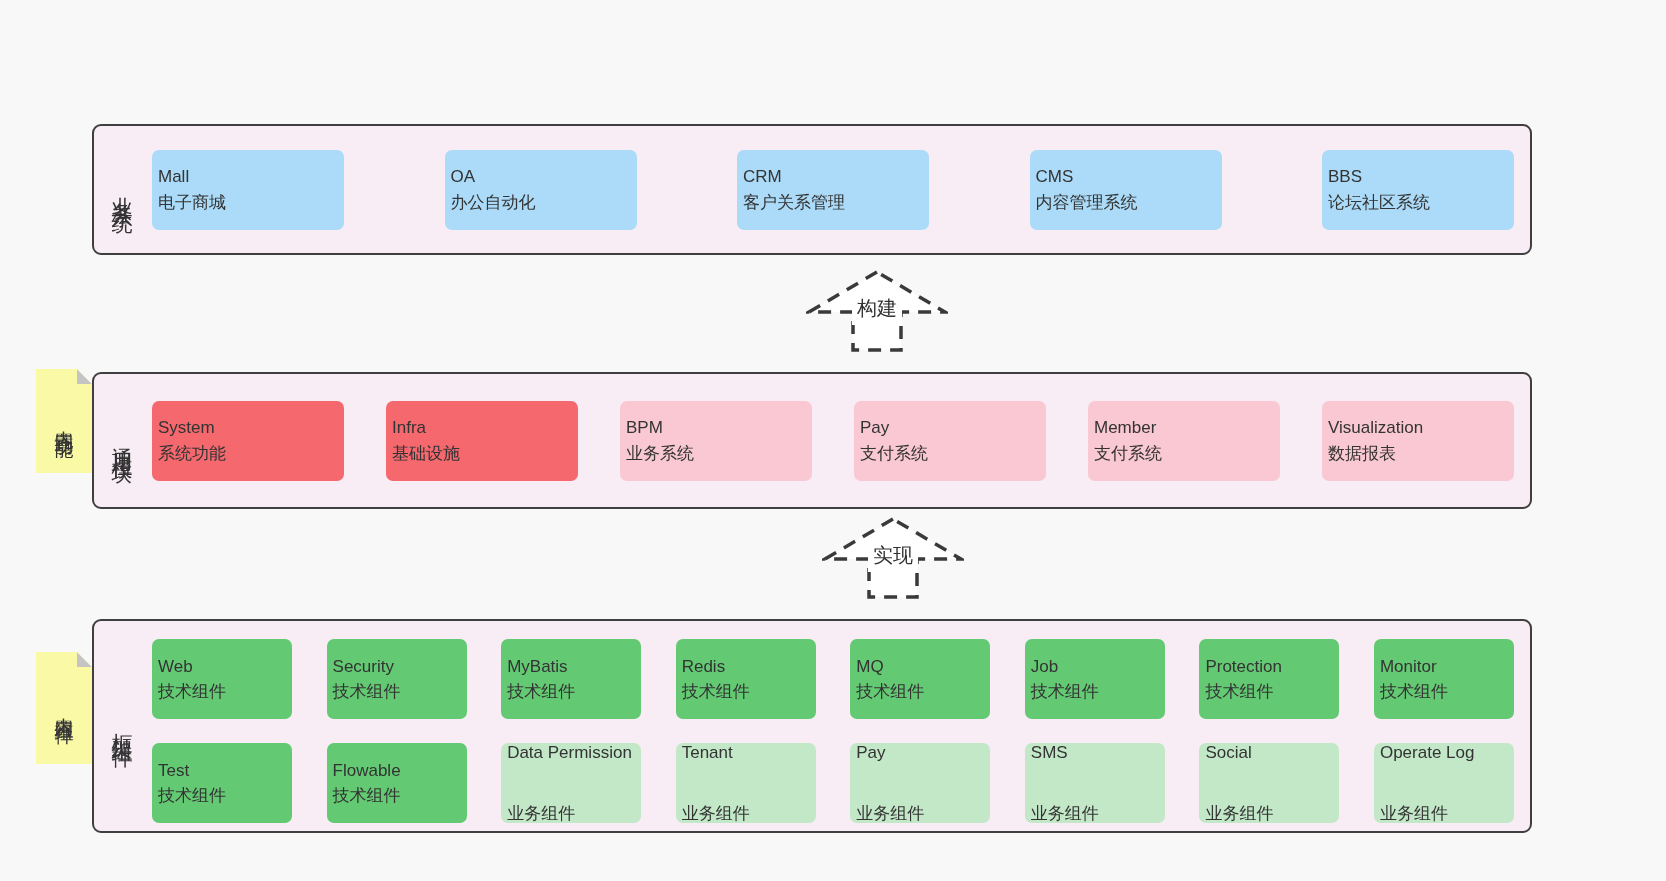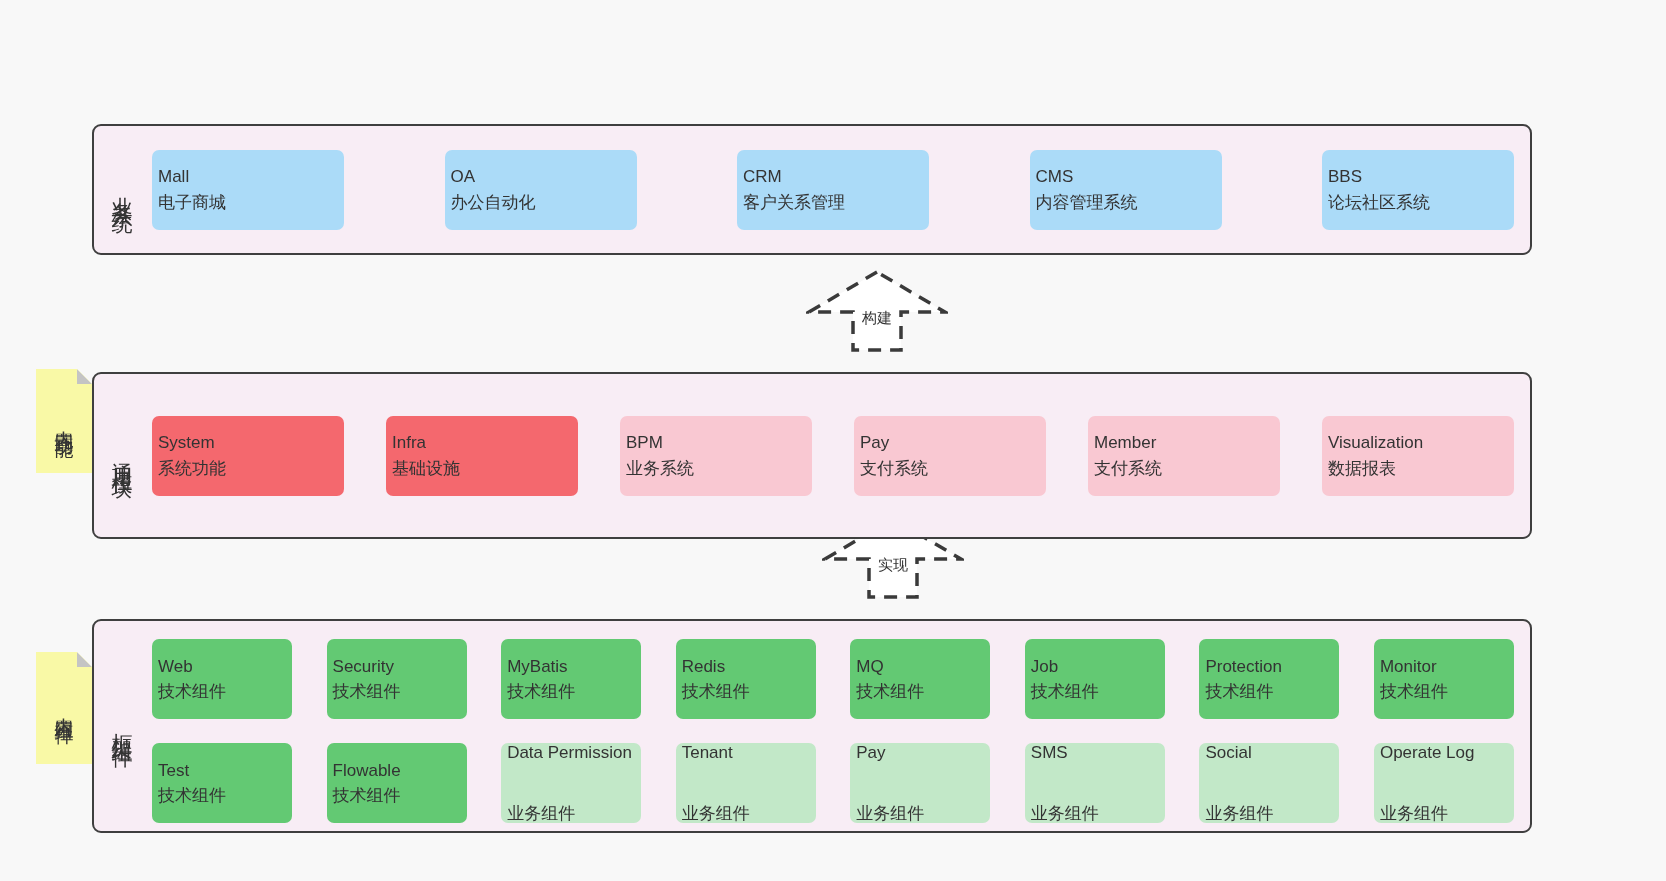--- a/index.html
+++ b/index.html
@@ -11,21 +11,21 @@
     overflow:hidden;
   }
   .layer {
     position:absolute; left:92px; width:1440px;
     background:var(--layer_bg,#f8edf5);
     border:2px solid var(--border,#3f3f3f);
     border-radius:9px; box-sizing:border-box;
     z-index:2;
   }
   #layer1 { top:124px; height:131px; }
-  #layer2 { top:372px; height:167px; }
+  #layer2 { top:372px; height:137px; }
   #layer3 { top:619px; height:214px;padding-left:12px; }
   .layer-label {
     position:absolute; left:14px; top:50%; transform:translateY(-50%);
     writing-mode:vertical-rl; text-orientation:upright;
     font-size:21px; letter-spacing:5px; color:var(--text,#333);
     white-space:nowrap;
   }
   .box-row {
     position:absolute; left:58px; right:16px;
     display:flex; justify-content:space-between;
@@ -63,22 +63,22 @@
   .arrow { position:absolute; z-index:1; }
   #arrow1 { left:806px; top:269px; }
   #arrow2 { left:822px; top:516px; }
   .arrow svg { display:block; }
   .arrow polygon {
     fill:var(--arrow_fill,#fff);
     stroke:var(--arrow_stroke,#3a3a3a);
     stroke-width:3.5; stroke-dasharray:13 9;
   }
   .arrow-label {
-    position:absolute; left:71px; top:37px; transform:translateX(-50%);
-    background:var(--arrow_fill,#fff); font-size:15px; color:var(--text,#333);
+    position:absolute; left:71px; top:23px; transform:translateX(-50%);
+    background:var(--arrow_fill,#fff); font-size:20px; color:var(--text,#333);
     padding:3px 5px; white-space:nowrap;
   }
 </style>
 </head>
 <body>
 
 <div class="stage">
 
   <div class="layer" id="layer1">
     <div class="layer-label">业务系统</div>

